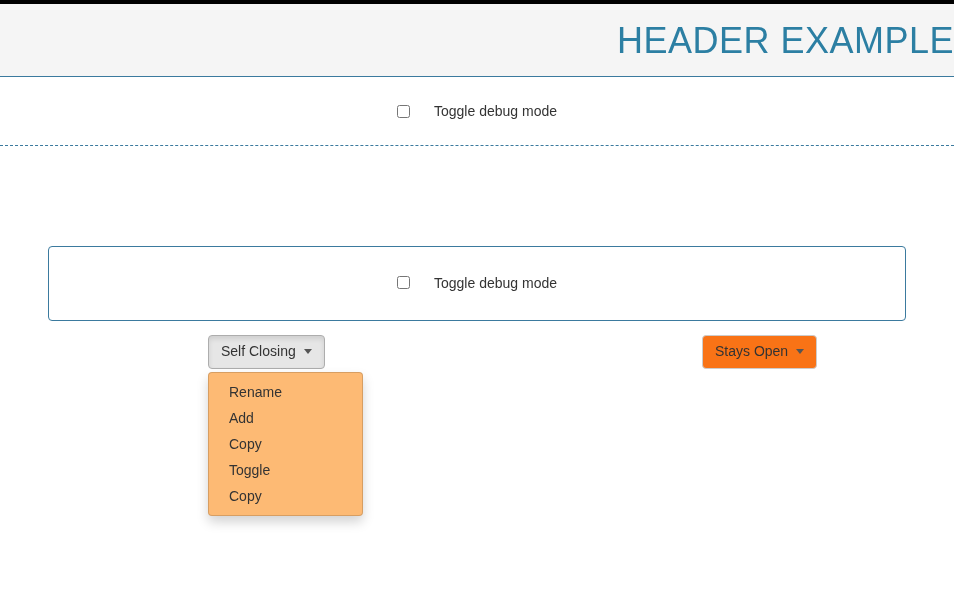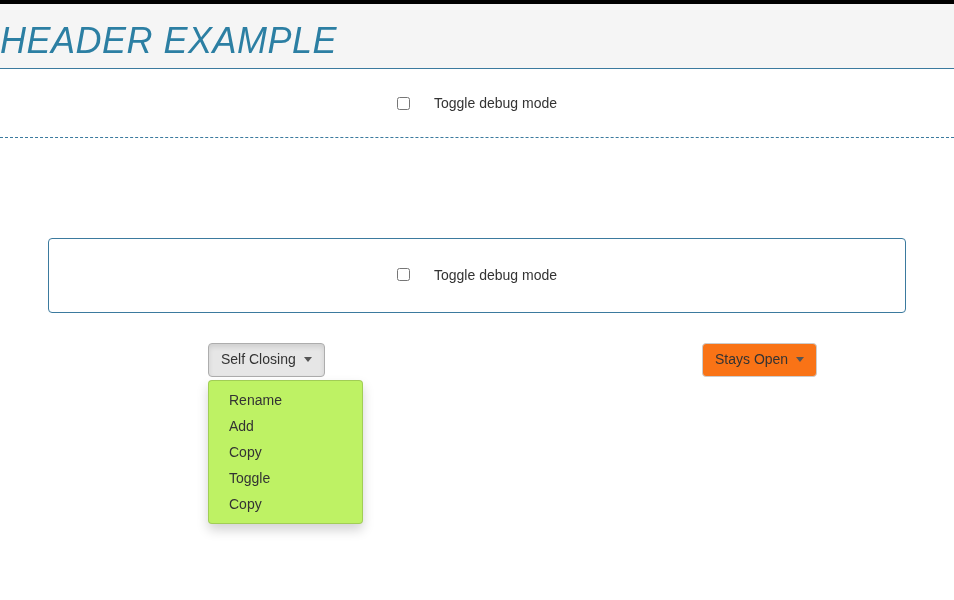--- a/index.html
+++ b/index.html
@@ -7,24 +7,23 @@
   body {
     font-family: "Helvetica Neue", Helvetica, Arial, sans-serif;
     font-size: 14px;
     color: #333;
     background: #fff;
     width: 954px;
   }
   .top-black-bar { height: 4px; background: #000; }
   .header-band {
     background: #f5f5f5;
-    text-align: left;
-    padding: 16px 0 6px;
+    text-align: right;
+    padding: 16px 0 14px;
     border-bottom: 1px solid #3b7a9e;
-    font-style: italic;
   }
   .header-band h1 {
     margin: 0;
     font-size: 36px;
     font-weight: 500;
     letter-spacing: 0.5px;
     color: #2c7fa3;
   }
   .toggle-row {
     text-align: center;
@@ -43,21 +42,21 @@
   }
   .spacer { height: 100px; }
   .panel {
     margin: 0 48px;
     border: 1px solid #3b7a9e;
     border-radius: 4px;
     padding: 28px 0;
     text-align: center;
   }
   .btn-row {
-    margin: 30px 48px 0;
+    margin: 14px 48px 0;
     position: relative;
     height: 200px;
   }
   .btn {
     display: inline-flex;
     align-items: center;
     gap: 6px;
     font-size: 14px;
     line-height: 1.4;
     padding: 6px 12px;
@@ -89,21 +88,21 @@
     border-left: 4px solid transparent;
     border-right: 4px solid transparent;
     border-top: 5px solid #555;
     margin-left: 2px;
   }
   .dropdown-menu {
     position: absolute;
     top: 37px;
     left: 0;
     min-width: 155px;
-    background: #bef264;
+    background: #fdba74;
     border: 1px solid rgba(0,0,0,0.15);
     border-radius: 4px;
     box-shadow: 0 6px 12px rgba(0,0,0,0.175);
     padding: 6px 0;
     list-style: none;
     margin: 0;
     z-index: 10;
   }
   .dropdown-menu li {
     padding: 5px 20px;

